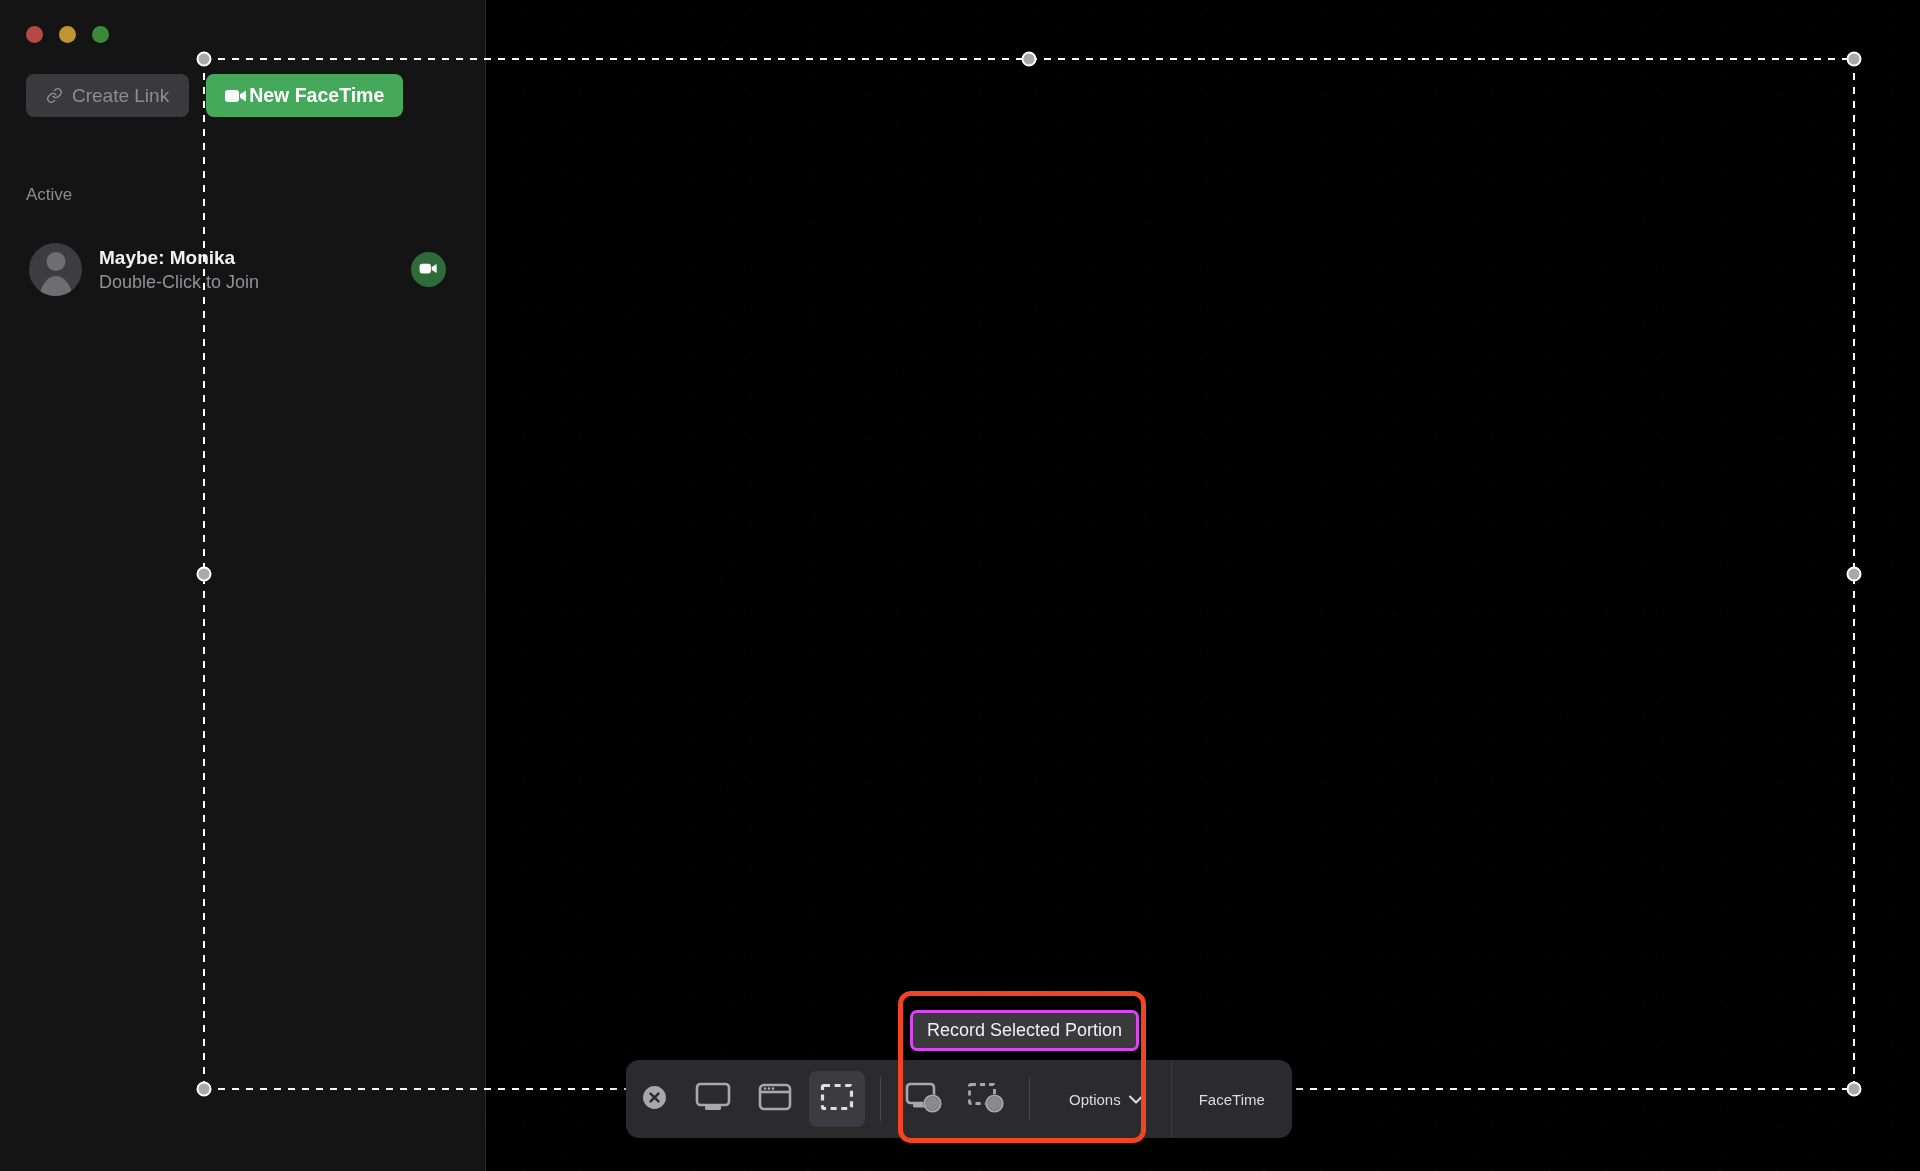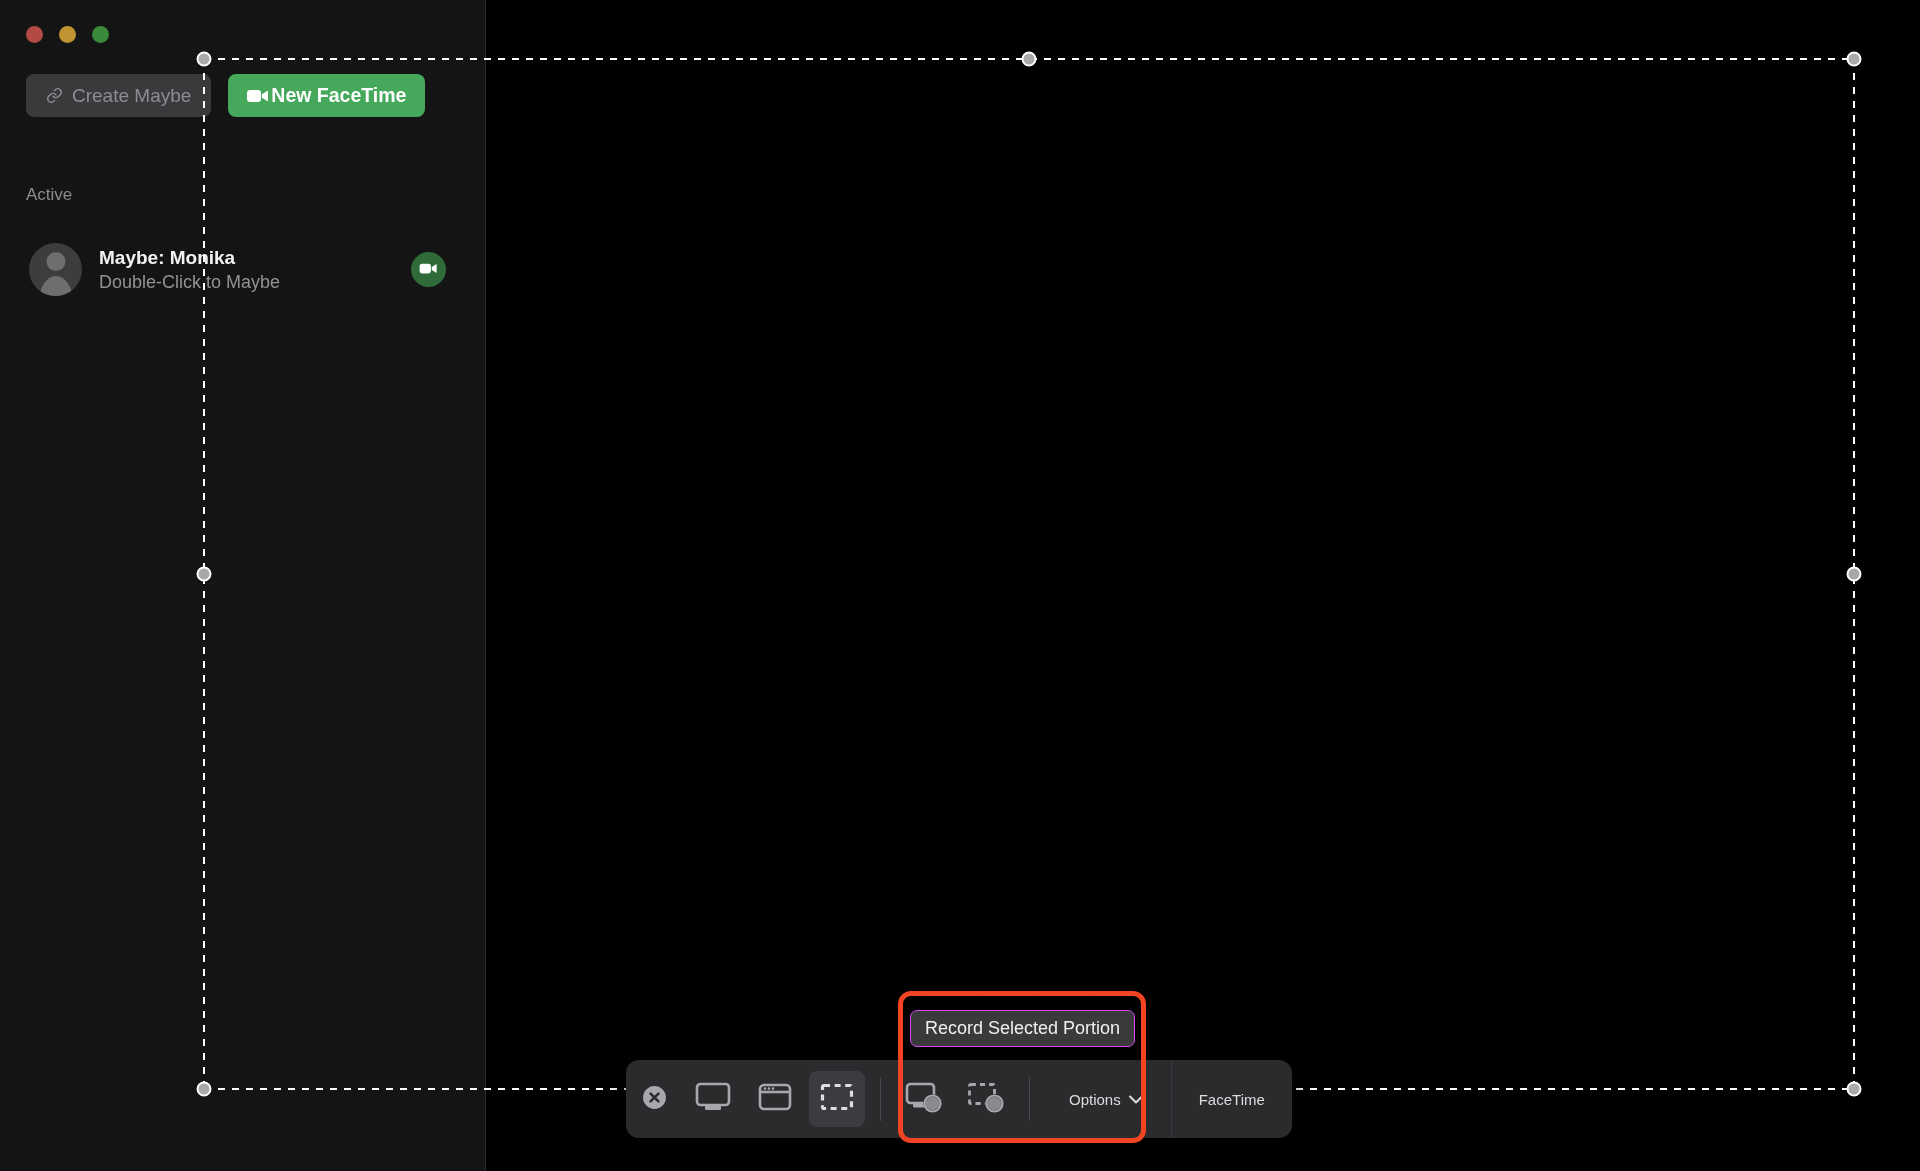--- a/index.html
+++ b/index.html
@@ -143,21 +143,21 @@
     display:flex; align-items:center; gap:7px;
     color:#dcdcdf; font-size:15px; font-weight:400;
     cursor:pointer; white-space:nowrap;
   }
   .chev { display:block; }
 
   
   .tooltip {
     position:absolute; left:910px; top:1010px;
     padding:7px 14px; border-radius:7px;
-    background:#3a3a3d; border:1px solid #d946ef;
+    background:#3a3a3d; border:3px solid #d946ef;
     color:#f0f0f2; font-size:18px; font-weight:400;
     white-space:nowrap;
   }
   
   .annot-box {
     position:absolute; left:898px; top:991px;
     width:248px; height:152px;
     border:5px solid #f04423; border-radius:13px;
     pointer-events:none;
   }
@@ -178,41 +178,41 @@
     </div>
 
     <div class="ft-buttons">
       <button class="btn-create-link">
         <span class="icon-link">
           <svg width="17" height="17" viewBox="0 0 24 24" fill="none" stroke="#8d8d91" stroke-width="2" stroke-linecap="round">
             <path d="M10 13a5 5 0 0 0 7.5.5l3-3a5 5 0 0 0-7-7l-1.5 1.5"></path>
             <path d="M14 11a5 5 0 0 0-7.5-.5l-3 3a5 5 0 0 0 7 7l1.5-1.5"></path>
           </svg>
         </span>
-        <span>Create Maybe</span>
+        <span>Create Link</span>
       </button>
 
       <button class="btn-new-facetime">
         <span class="icon-video">
           <svg width="22" height="16" viewBox="0 0 22 16" fill="#fff">
             <rect x="0" y="2" width="14" height="12" rx="3"></rect>
             <path d="M15 6.2 L21 2.4 V13.6 L15 9.8 Z"></path>
           </svg>
         </span>
         <span>New FaceTime</span>
       </button>
     </div>
 
     <div class="section-header">Active</div>
 
     <div class="contact-row">
       <div class="avatar"></div>
       <div class="contact-text">
         <div class="contact-name">Maybe: Monika</div>
-        <div class="contact-sub">Double-Click to Maybe</div>
+        <div class="contact-sub">Double-Click to Join</div>
       </div>
       <div class="contact-call-btn">
         <span>
           <svg width="19" height="13" viewBox="0 0 22 16" fill="#fff">
             <rect x="0" y="2" width="14" height="12" rx="3"></rect>
             <path d="M15 6.2 L21 2.4 V13.6 L15 9.8 Z"></path>
           </svg>
         </span>
       </div>
     </div>

